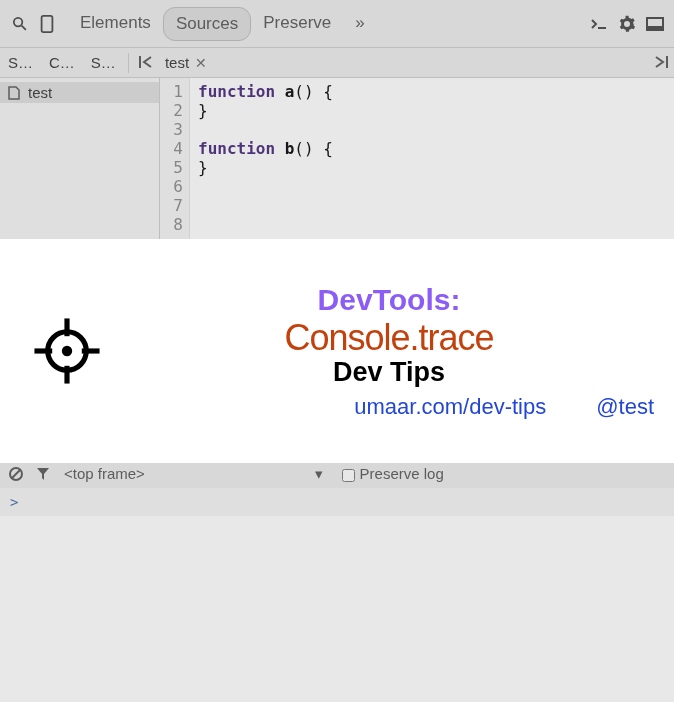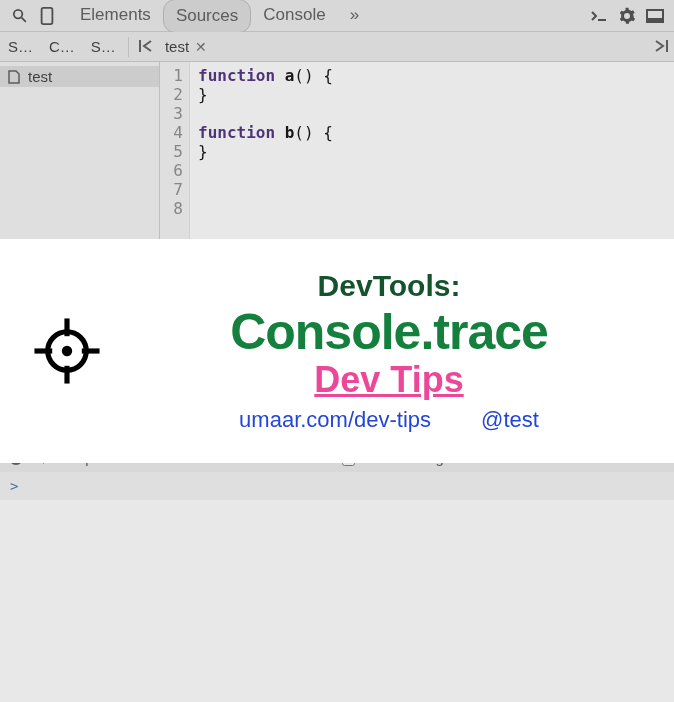--- a/index.html
+++ b/index.html
@@ -12,21 +12,21 @@
   position: relative;
 }
 
 .dimmed {
   filter: grayscale(0.3);
   background: #f4f4f4;
 }
 
 
 .top-toolbar {
-  height: 32px;
+  height: 48px;
   display: flex;
   align-items: center;
   padding: 0 6px;
   background: #ececec;
   border-bottom: 1px solid #ccc;
   gap: 2px;
   font-size: 16px;
   color: #444;
 }
 .top-toolbar .icon-btn {
@@ -187,39 +187,38 @@
   height: 74px;
   flex-shrink: 0;
 }
 .overlay-text {
   flex: 1;
   text-align: center;
 }
 .ot-line1 {
   font-size: 30px;
   font-weight: 700;
-  color: #14532d;
+  color: #8b5cf6;
 }
 .ot-line2 {
-  font-size: 50px;
-  font-weight: 700;
-  color: #15803d;
+  font-size: 36px;
+  font-weight: 400;
+  color: #c2410c;
   font-family: "Arial Narrow", Arial, sans-serif;
   letter-spacing: -1px;
 }
 .ot-line3 {
-  font-size: 36px;
+  font-size: 27px;
   font-weight: 700;
-  color: #ec4899;
+  color: #000000;
   margin-top: -2px;
-  text-decoration: underline;
 }
 .ot-links {
   display: flex;
-  justify-content: center;
+  justify-content: flex-end;
   gap: 50px;
   margin-top: 6px;
   font-size: 22px;
   font-weight: 500;
 }
 .ot-links a {
   color: #2346d6;
   text-decoration: none;
   cursor: pointer;
 }
@@ -245,21 +244,21 @@
       </svg>
   </div>
   <div class="icon-btn">
     <svg width="14" height="18" viewBox="0 0 14 20">
         <rect x="1" y="1" width="12" height="18" rx="2" fill="none" stroke="#444" stroke-width="2"></rect>
       </svg>
   </div>
   <div class="tabs">
     <div class="tab">Elements</div>
     <div class="tab active">Sources</div>
-    <div class="tab">Console</div>
+    <div class="tab">Preserve</div>
     <div class="tab">»</div>
   </div>
   <div class="spacer"></div>
   <div class="icon-btn">
     <svg width="18" height="14" viewBox="0 0 18 14">
         <polyline points="2,3 6,7 2,11" fill="none" stroke="#444" stroke-width="2"></polyline>
         <line x1="8" y1="11" x2="16" y2="11" stroke="#444" stroke-width="2"></line>
       </svg>
   </div>
   <div class="icon-btn">

